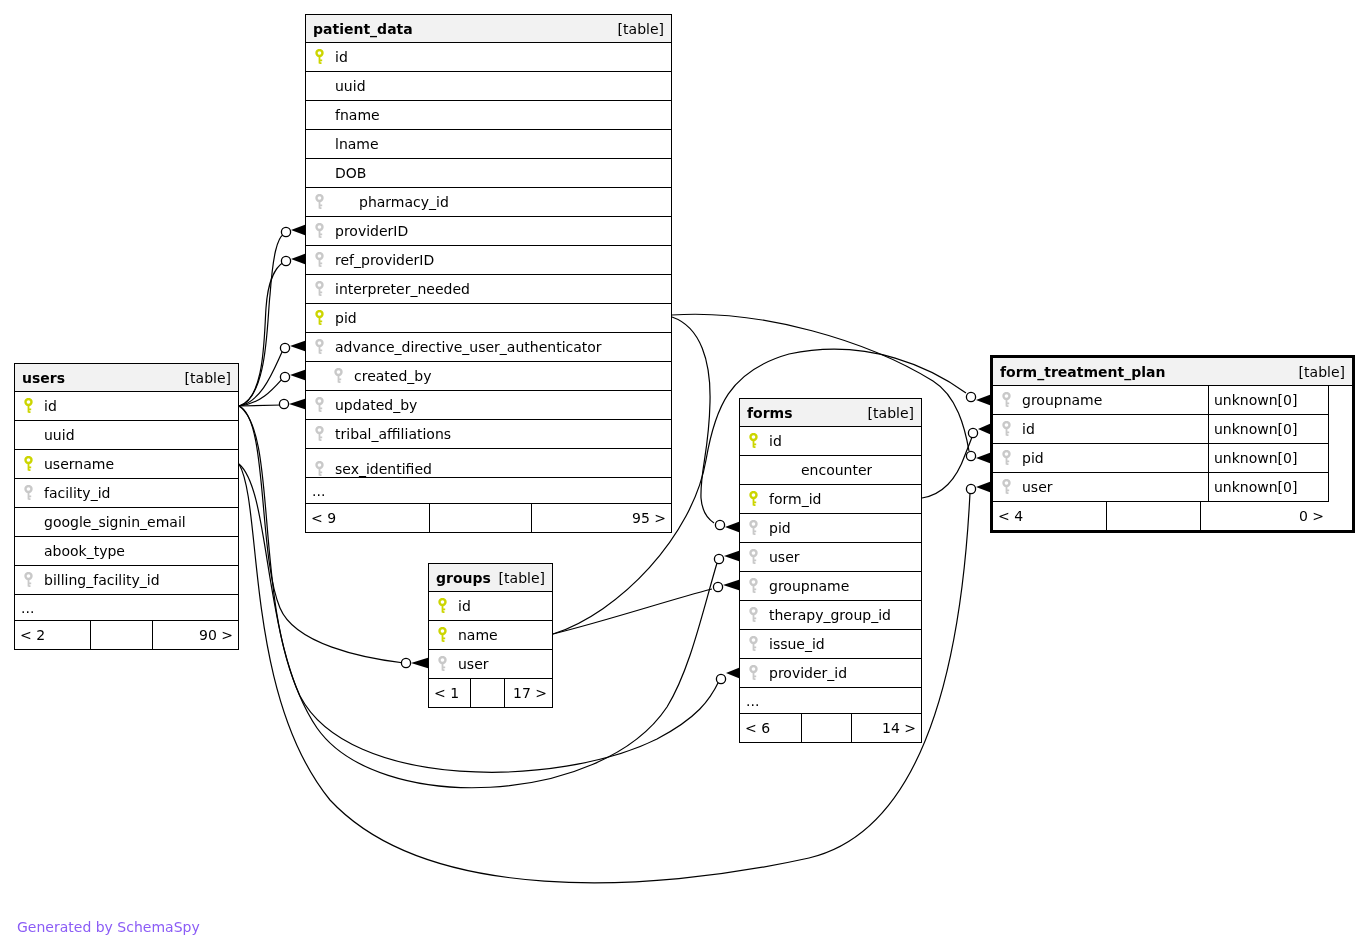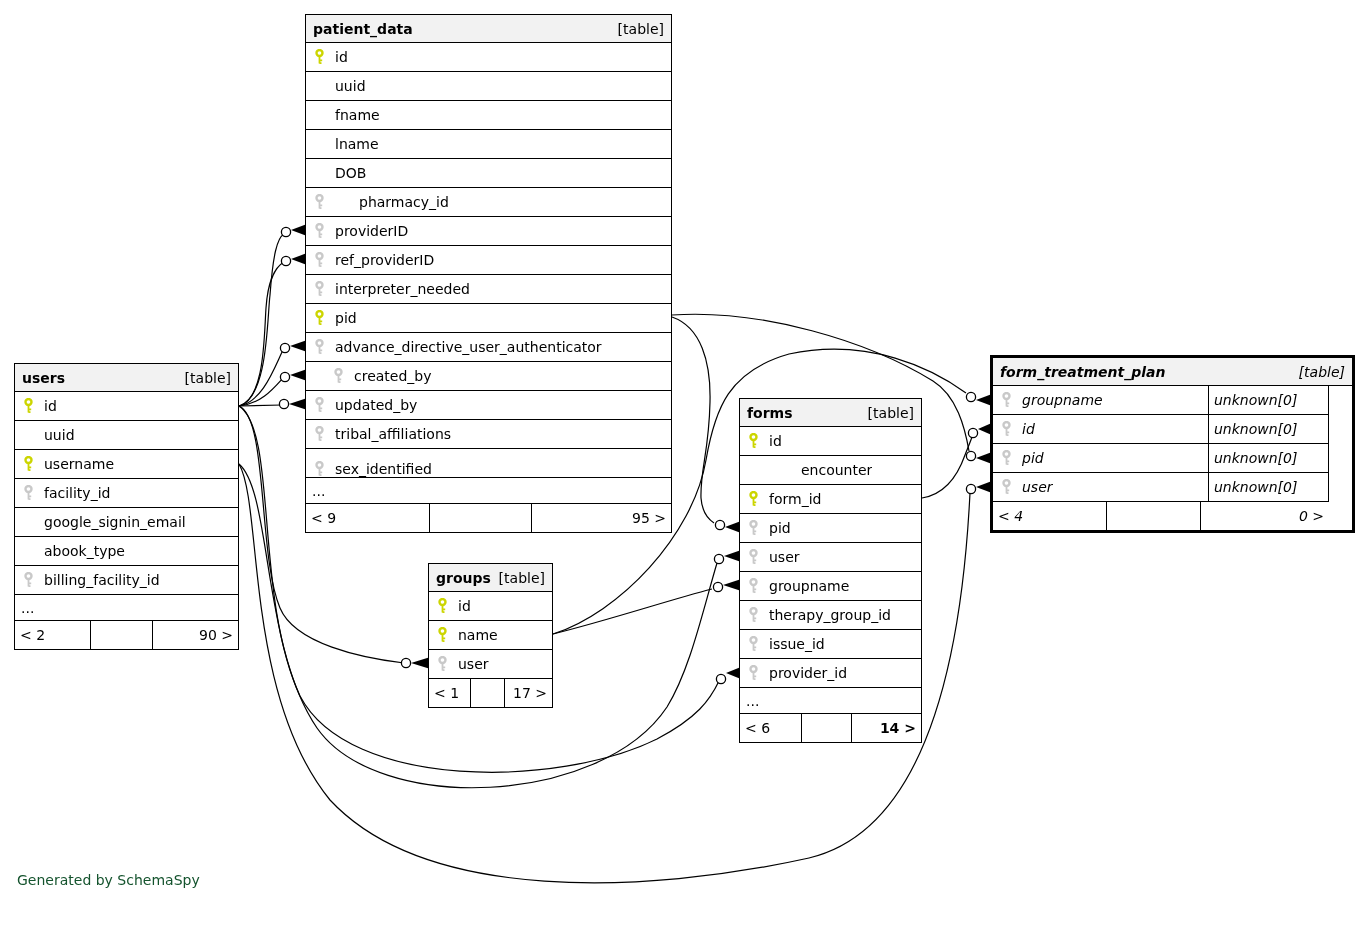--- a/index.html
+++ b/index.html
@@ -17,21 +17,21 @@
   .cname{white-space:nowrap;overflow:hidden;}
   .namecell{display:flex;align-items:center;height:100%;box-sizing:border-box;}
   .typecell{display:flex;align-items:center;height:100%;border-left:1px solid #000;
             padding-left:5px;box-sizing:border-box;white-space:nowrap;}
   .ellipsis{display:flex;align-items:center;height:26px;border-bottom:1px solid #000;
             padding-left:6px;box-sizing:border-box;}
   .footer{display:flex;height:28px;box-sizing:border-box;}
   .fcell{display:flex;align-items:center;height:100%;box-sizing:border-box;padding:0 5px;}
   .fcell.sep{border-right:1px solid #000;}
   .fcell.right{justify-content:flex-end;}
-  #note{position:absolute;left:17px;top:872px;font-size:14px;color:#14532d;z-index:1;}
+  #note{position:absolute;left:17px;top:919px;font-size:14px;color:#8b5cf6;z-index:1;}
 </style>
 </head>
 <body>
 
 <div id="canvas">
   <svg id="edges" width="1372" height="947">
       <path d="M239,406 C268,398 267,320 270,295 C273,255 277,238 284,234" fill="none" stroke="#000000" stroke-width="1.2"></path>
       <path d="M239,406 C265,399 264,336 266,308 C268,278 277,266 284,262" fill="none" stroke="#000000" stroke-width="1.2"></path>
       <path d="M239,406 C263,402 275,366 283,350" fill="none" stroke="#000000" stroke-width="1.2"></path>
       <path d="M239,406 C261,404 274,388 283,378" fill="none" stroke="#000000" stroke-width="1.2"></path>
@@ -401,25 +401,25 @@
                   <circle cx="5.5" cy="4" r="3" fill="none" stroke="#c9c9c9" stroke-width="2.4"></circle>
                   <path d="M5.5 7 V14.5 M5.5 11.3 H8.2 M5.5 14.2 H7.5" stroke="#c9c9c9" stroke-width="1.8" fill="none"></path>
                 </svg></span>
               <span class="cname">provider_id</span>
             </div>
           </div>
           <div class="ellipsis">...</div>
           <div class="footer">
             <div class="fcell sep" style="width: 34%;">&lt; 6</div>
             <div class="fcell sep" style="width: 28%;"></div>
-            <div class="fcell right" style="width: 38%; font-weight: bold;">14 &gt;</div>
+            <div class="fcell right" style="width: 38%;">14 &gt;</div>
           </div>
         </div>
       </div>
-      <div class="tbl emph" style="left: 990px; top: 355px; width: 365px; font-style: italic;">
+      <div class="tbl emph" style="left: 990px; top: 355px; width: 365px;">
         <div class="hdr">
           <span class="nm">form_treatment_plan</span>
           <span>[table]</span>
         </div>
         <div class="rows" style="width: 336px;">
           <div class="row" style="border-right: 1px solid rgb(0, 0, 0);">
             <div class="namecell" style="width: 215px;">
               <span class="keyslot"><svg viewBox="0 0 11 16" width="11" height="16">
                   <circle cx="5.5" cy="4" r="3" fill="none" stroke="#c9c9c9" stroke-width="2.4"></circle>
                   <path d="M5.5 7 V14.5 M5.5 11.3 H8.2 M5.5 14.2 H7.5" stroke="#c9c9c9" stroke-width="1.8" fill="none"></path>

